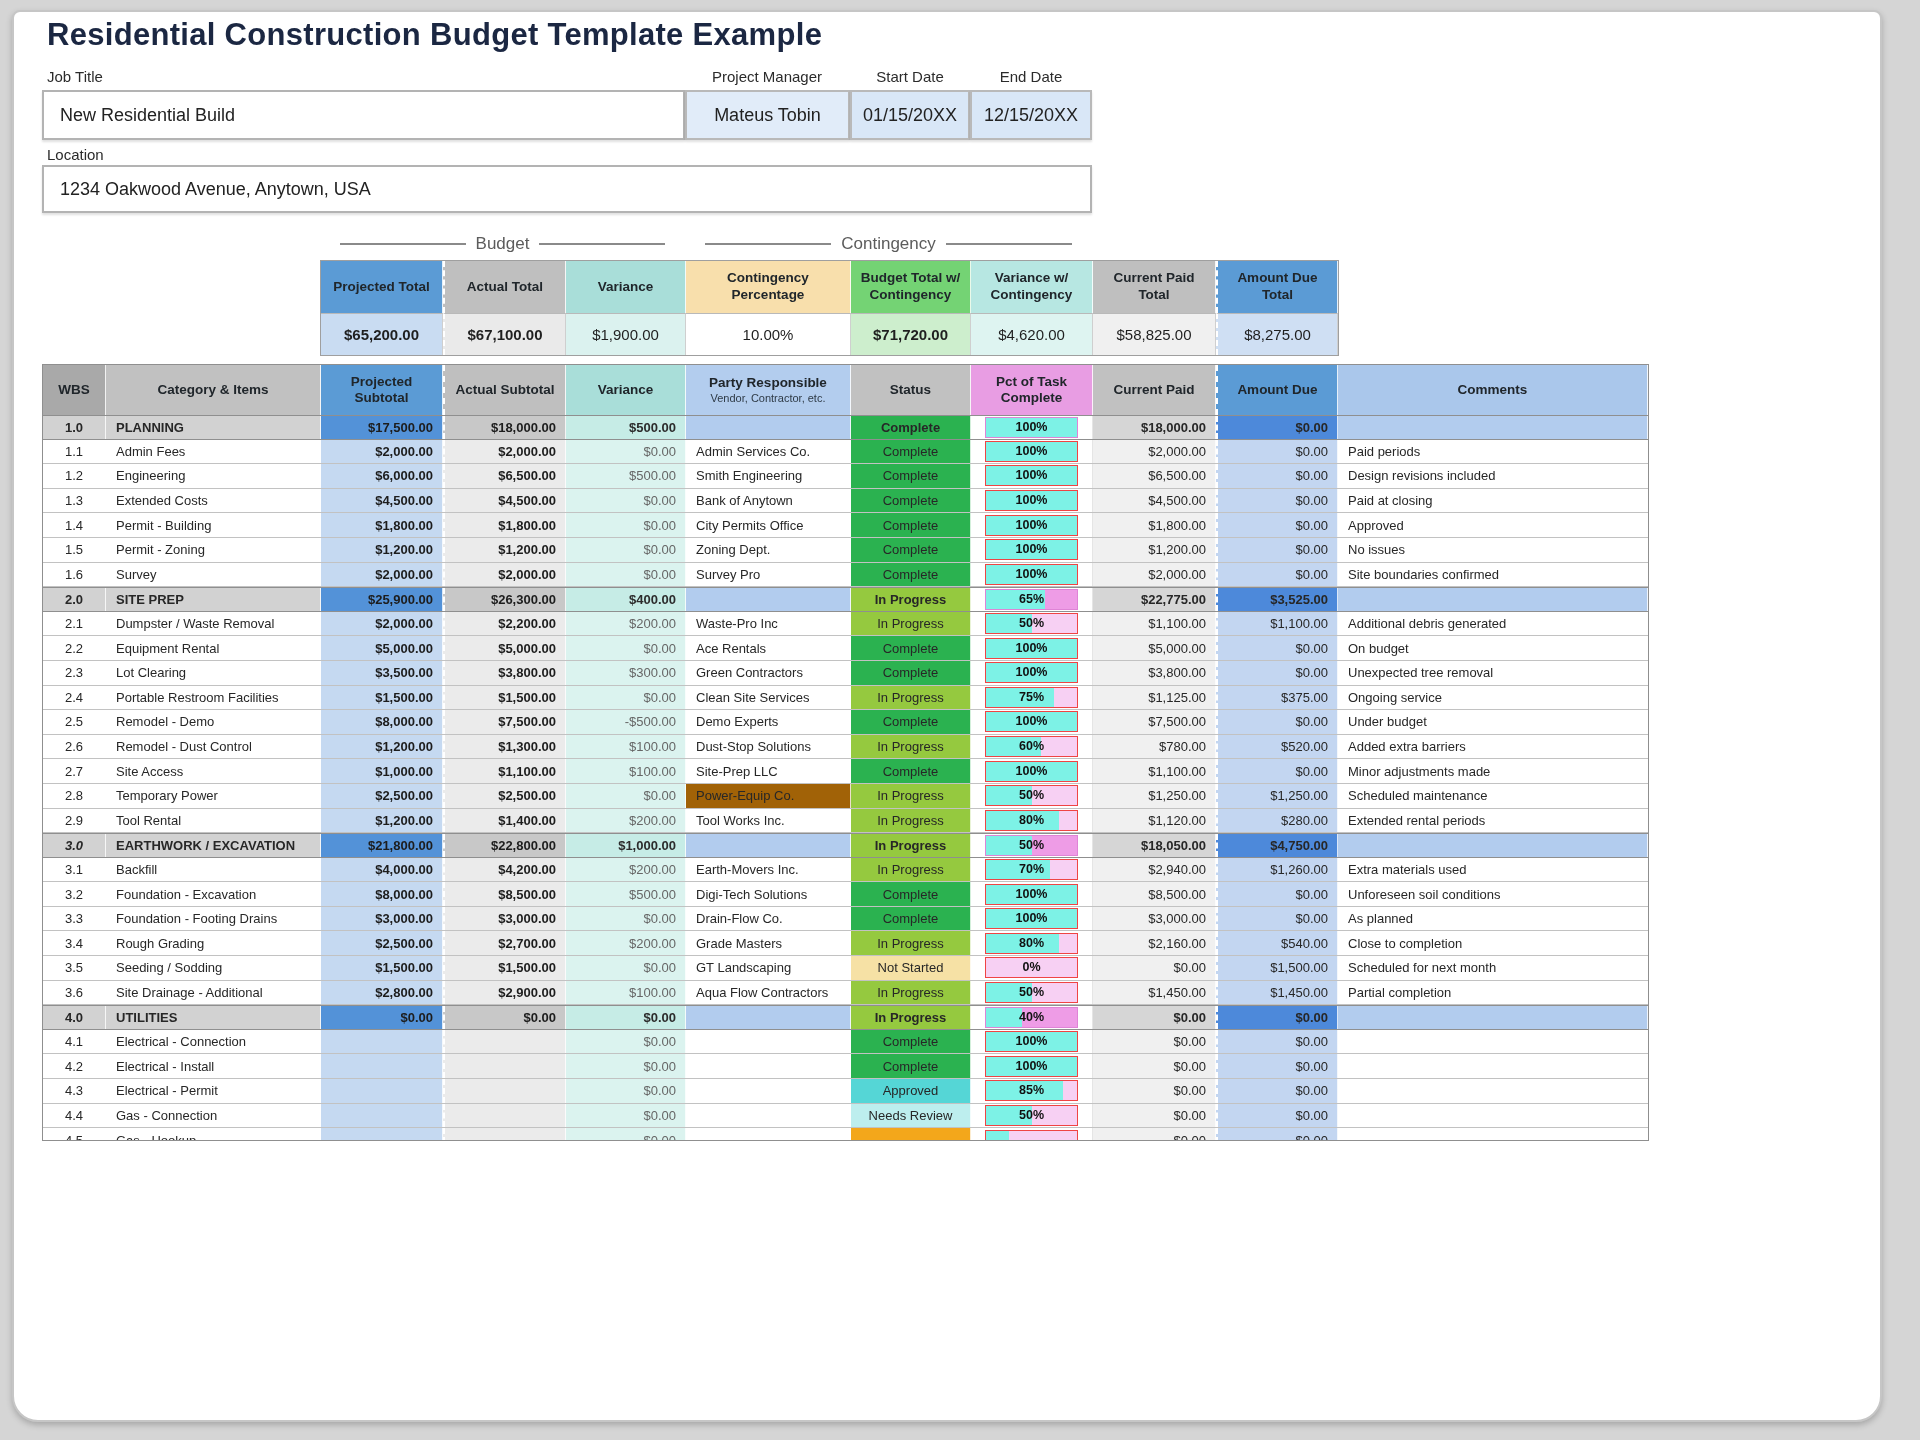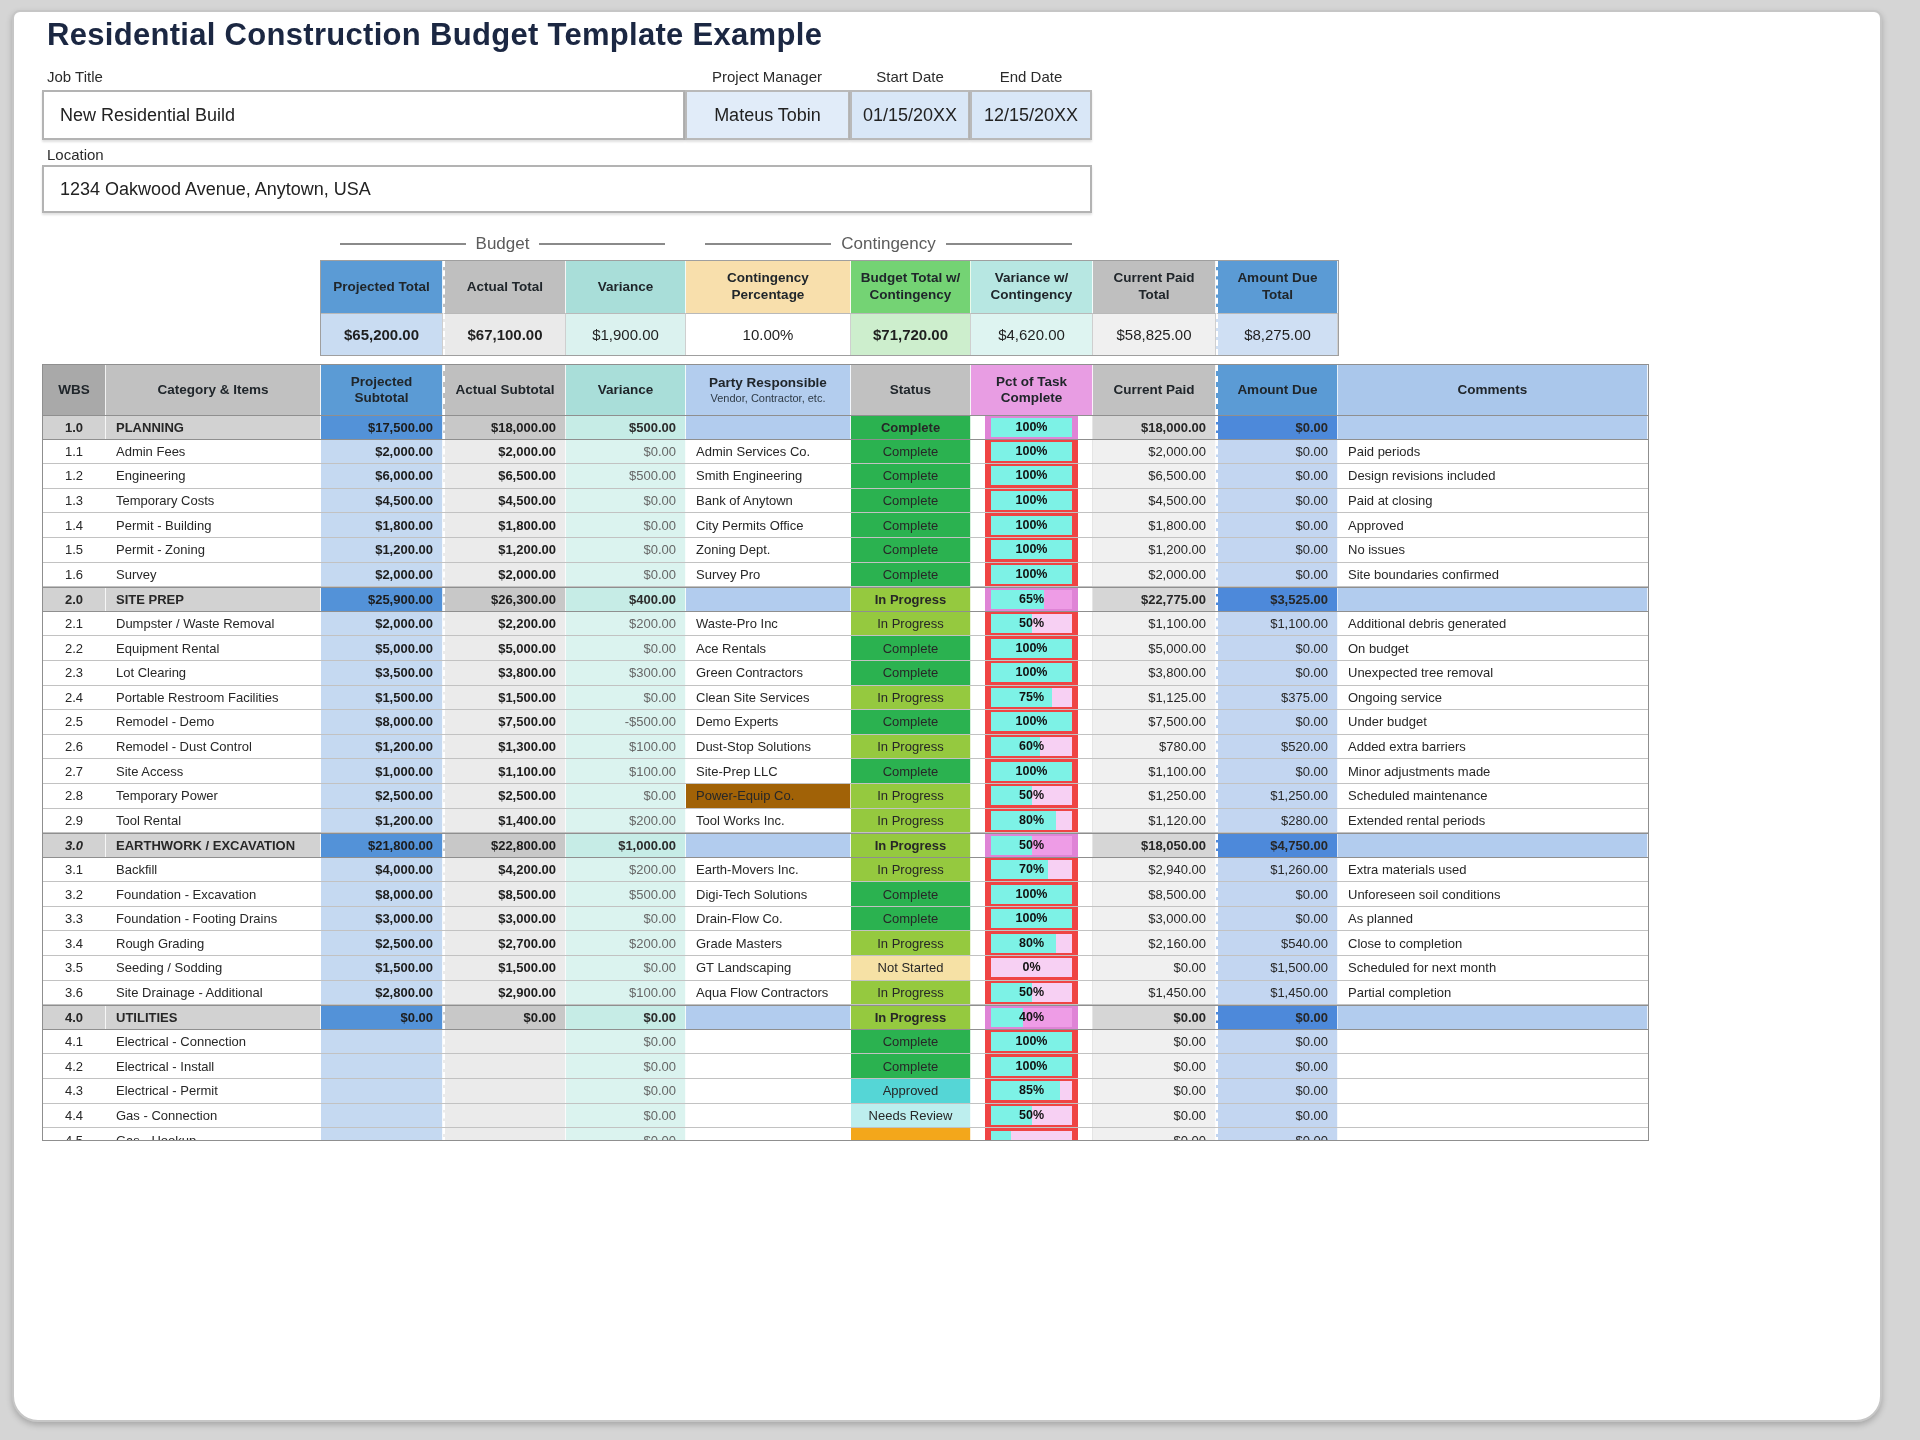--- a/index.html
+++ b/index.html
@@ -74,21 +74,21 @@
   .txt{padding-left:10px;}
   .c0{width:63px;} .c1{width:215px;} .c2{width:122px;} .c3{width:123px;} .c4{width:120px;}
   .c5{width:165px;} .c6{width:120px;} .c7{width:122px;} .c8{width:123px;} .c9{width:122px;} .c10{width:310px;}
   .w2{width:122px;} .w3{width:123px;} .w4{width:120px;} .w5{width:165px;} .w6{width:120px;} .w7{width:122px;}
   .dashL{border-left:2px dashed #ffffff;}
   .section .cell{font-weight:bold;}
   .varval{color:#666;}
   .section .varval{color:#2c2c2c;}
   .projval,.actval{font-weight:bold;color:#1d1d1d;}
   
-  .pctwrap{position:relative;flex:1;height:19px;margin:0 14px;border:6px solid #ef4444;background:#f7d0f3;overflow:hidden;}
+  .pctwrap{position:relative;flex:1;height:19px;margin:0 14px;border:1px solid #ef4444;background:#f7d0f3;overflow:hidden;}
   .section .pctwrap{background:#ee9ce6;border-color:#df84d6;}
   .pctfill{position:absolute;left:0;top:0;bottom:0;background:#7df2e6;}
   .pcttext{position:absolute;left:0;right:0;top:0;bottom:0;text-align:center;font-size:12.5px;font-weight:bold;color:#111;line-height:18px;}
   .footer{
     position:absolute;left:0;right:0;bottom:6px;text-align:center;
     font-size:19px;font-style:italic;color:#3a3a3a;
   }
 </style>
 </head>
 <body>
@@ -230,21 +230,21 @@
               <div class="pctfill" style="width: 100%;"></div>
               <div class="pcttext">100%</div>
             </div>
           </div>
           <div class="cell c8 num tinted" style="background: rgb(240, 240, 240);">$6,500.00</div>
           <div class="cell c9 num dashL tinted" style="background: rgb(195, 214, 241);">$0.00</div>
           <div class="cell c10 txt tinted" style="background: rgb(255, 255, 255);">Design revisions included</div>
         </div>
         <div class="row">
           <div class="cell c0 ctr tinted" style="background: rgb(255, 255, 255);">1.3</div>
-          <div class="cell c1 txt tinted" style="background: rgb(255, 255, 255);">Temporary Costs</div>
+          <div class="cell c1 txt tinted" style="background: rgb(255, 255, 255);">Extended Costs</div>
           <div class="cell c2 num projval tinted" style="background: rgb(197, 217, 241);">$4,500.00</div>
           <div class="cell c3 num actval dashL tinted" style="background: rgb(235, 235, 235);">$4,500.00</div>
           <div class="cell c4 num varval tinted" style="background: rgb(219, 243, 239);">$0.00</div>
           <div class="cell c5 txt tinted" style="background: rgb(255, 255, 255);">Bank of Anytown</div>
           <div class="cell c6 ctr tinted" style="background: rgb(43, 178, 80);">Complete</div>
           <div class="cell c7 ctr">
             <div class="pctwrap">
               <div class="pctfill" style="width: 100%;"></div>
               <div class="pcttext">100%</div>
             </div>

